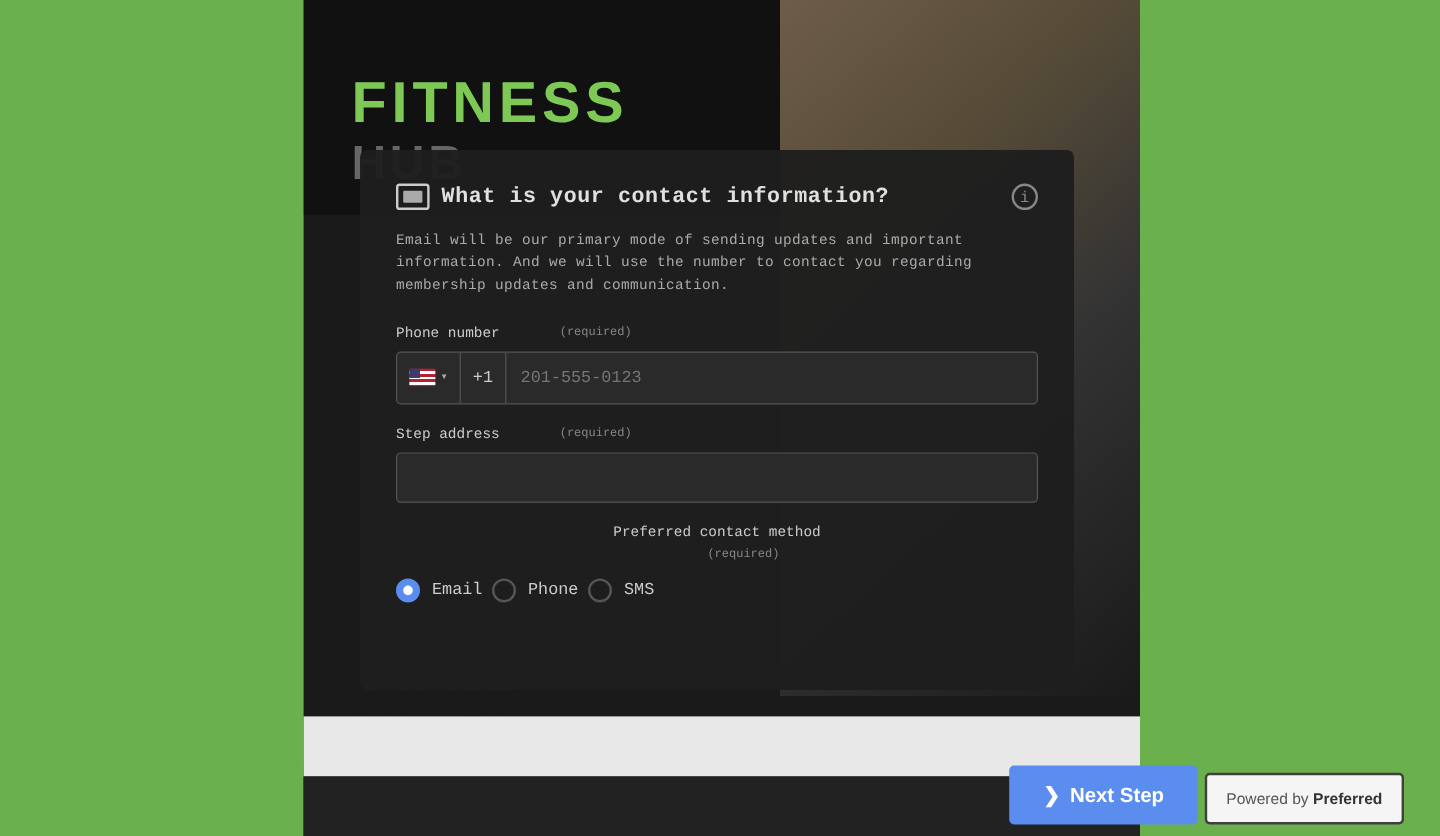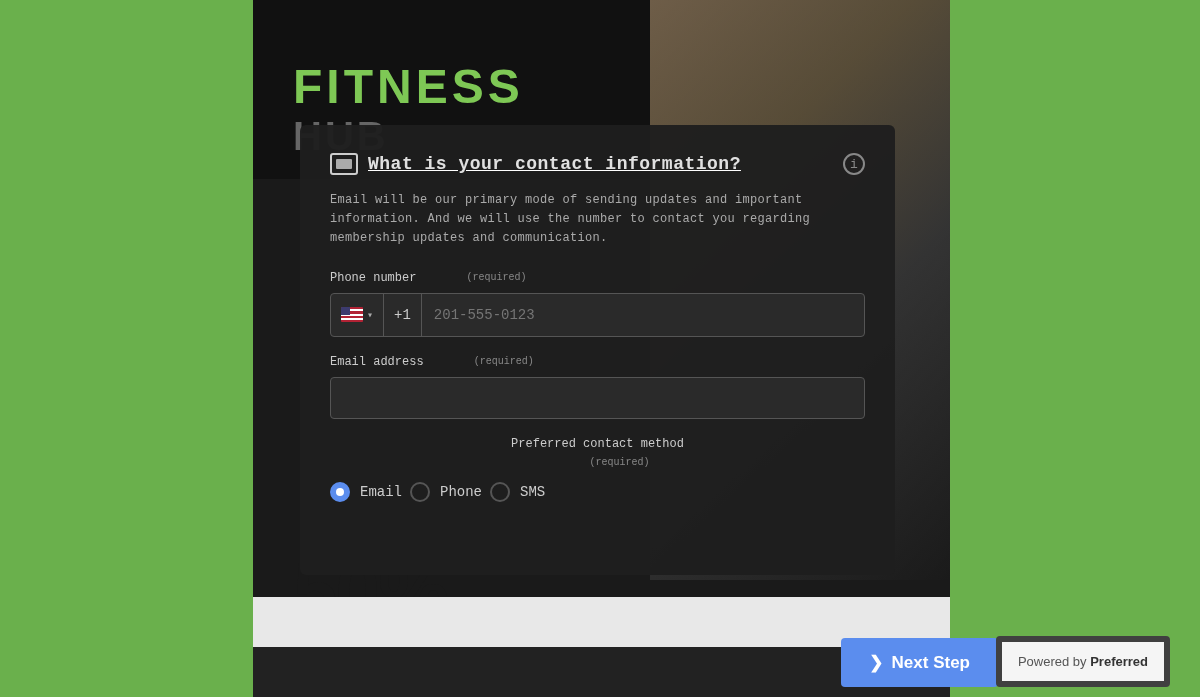--- a/index.html
+++ b/index.html
@@ -180,21 +180,20 @@
       display: flex;
       align-items: center;
       justify-content: space-between;
       margin-bottom: 16px;
     }
 
     .form-title-group {
       display: flex;
       align-items: center;
       gap: 10px;
-      text-decoration: underline;
     }
 
     .contact-icon {
       width: 28px;
       height: 22px;
       border: 2px solid #ccc;
       border-radius: 3px;
       display: flex;
       align-items: center;
       justify-content: center;
@@ -422,21 +421,21 @@
       gap: 8px;
       font-family: Arial, sans-serif;
     }
 
     
     .powered-by {
       position: absolute;
       bottom: 10px;
       right: 30px;
       background: #f5f5f5;
-      border: 6px solid #404040;
+      border: 2px solid #404040;
       border-radius: 4px;
       padding: 12px 16px;
       font-size: 13px;
       color: #555;
       z-index: 20;
       font-family: Arial, sans-serif;
       display: flex;
       align-items: center;
     }
 
@@ -519,21 +518,21 @@
         <div class="flag-blue-canton"></div>
       </div>
       <span class="chevron-down">▾</span>
     </div>
     <div class="country-code">+1</div>
     <input class="phone-input" type="tel" placeholder="201-555-0123" style="">
   </div>
 
   
   <div class="field-label">
-    <span>Email address</span>
+    <span>Step address</span>
     <span class="required-badge">(required)</span>
   </div>
   <input class="email-input" type="email" placeholder="" style="">
 
   
   <div class="preferred-label">
     <span>Preferred contact method</span>
     <span class="required-badge">(required)</span>
   </div>
 

